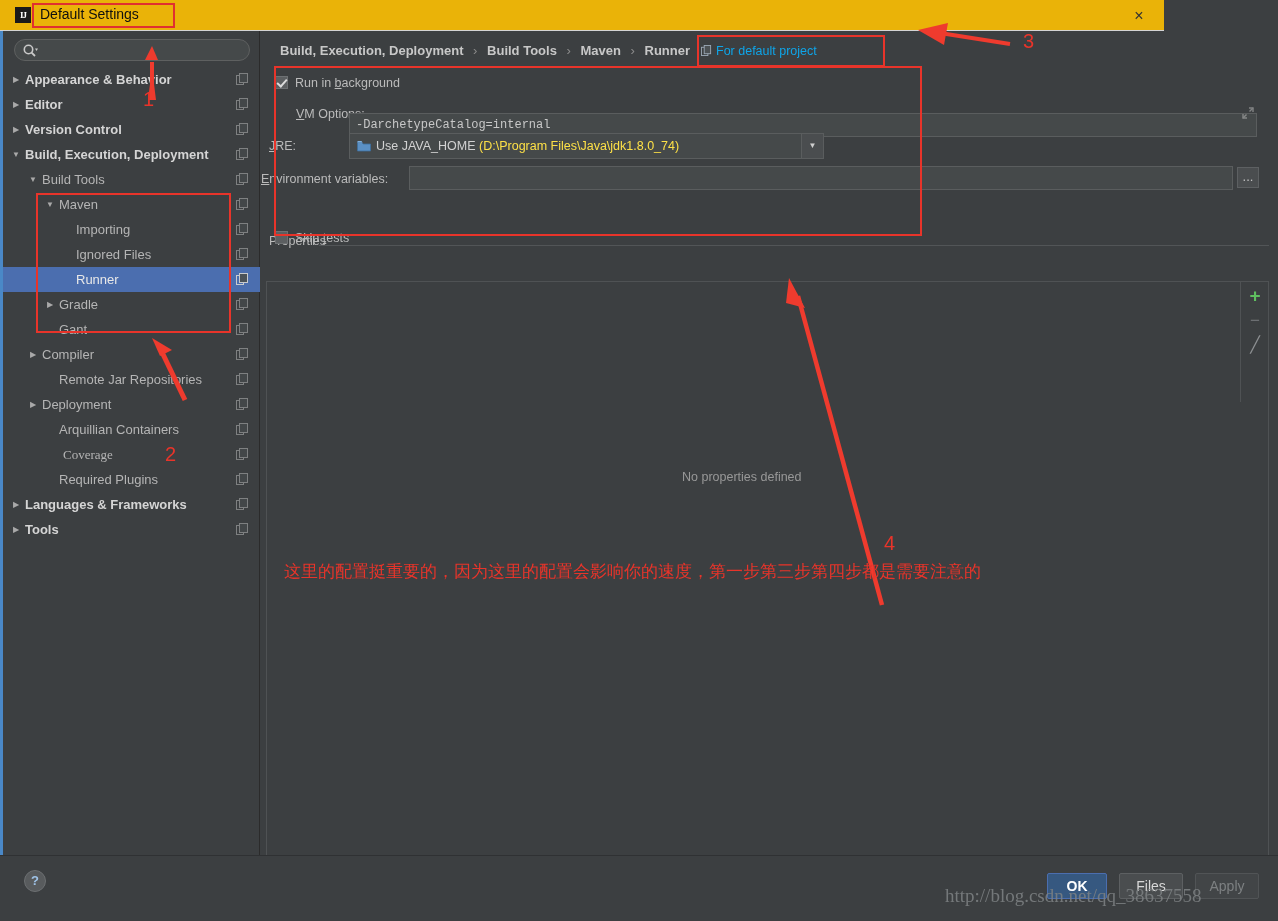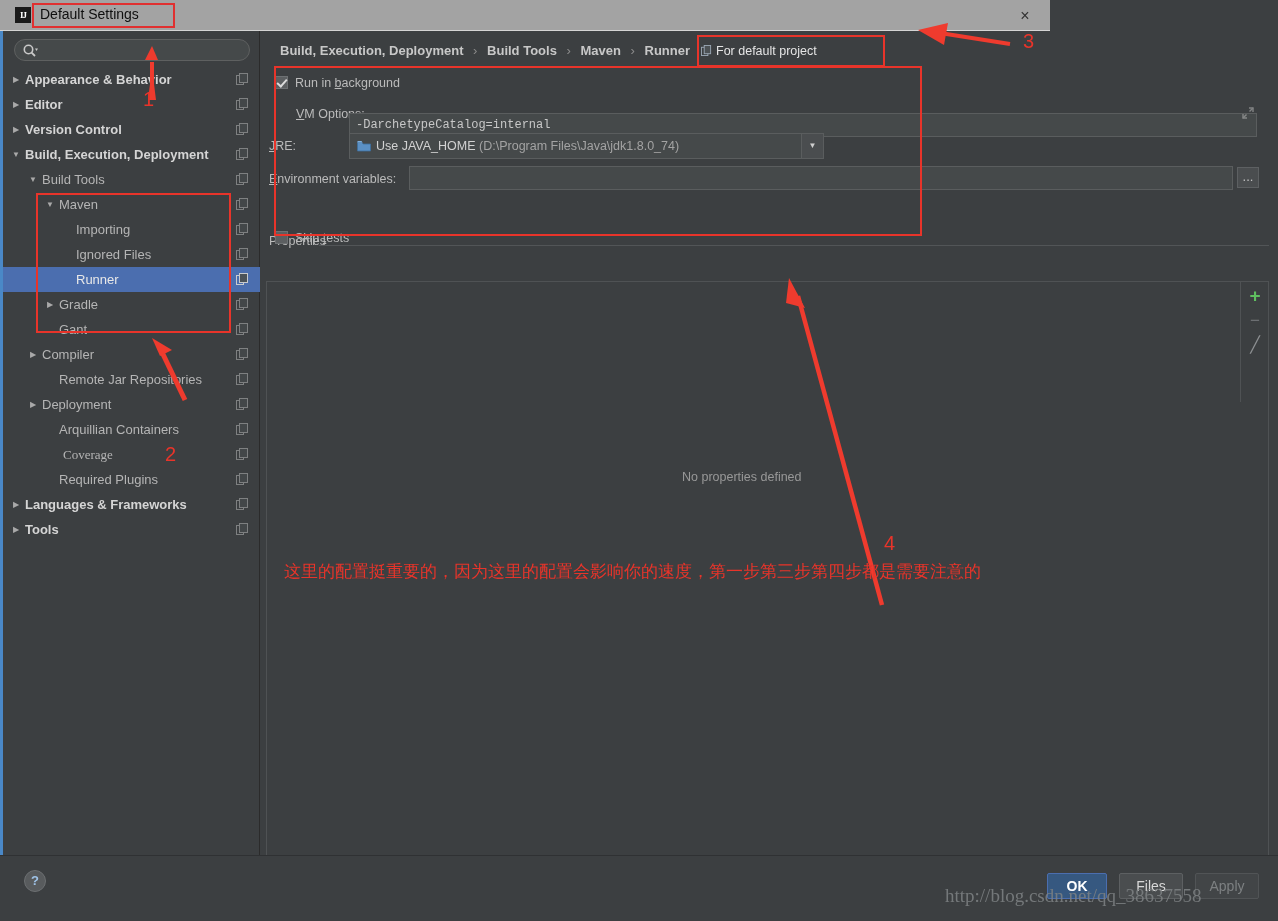--- a/index.html
+++ b/index.html
@@ -23,22 +23,22 @@
     left: 0; top: 0;
     width: 1278px; height: 921px;
     background: #3c3f41;
     box-sizing: border-box;
   }
 
   
   #titlebar {
     position: absolute;
     left: 0; top: 0;
-    width: 1050px; height: 31px;
-    background: #a3a3a3;
+    width: 1164px; height: 31px;
+    background: #eab308;
     border-bottom: 1px solid #d4d4d4;
     box-sizing: border-box;
   }
   #app-icon {
     position: absolute;
     left: 15px; top: 7px;
     width: 16px; height: 16px;
     background: #1a1a1a;
     color: #fff;
     font-size: 9px;
@@ -190,21 +190,21 @@
   }
   #breadcrumb .sep {
     font-weight: normal;
     color: #8b8b8b;
     margin: 0 6px;
   }
   #default-project-badge {
     position: absolute;
     left: 437px; top: 10px;
     width: 178px; height: 20px;
-    color: #e5e5e5;
+    color: #0ea5e9;
     font-size: 12.5px;
     line-height: 20px;
     padding-left: 3px;
     box-sizing: border-box;
     white-space: nowrap;
   }
   #default-project-badge .pi {
     display: inline-block;
     width: 11px; height: 11px;
     margin-right: 4px;
@@ -276,21 +276,21 @@
     border: 1px solid #5a5d5e;
     box-sizing: border-box;
     color: #d2d2d2;
     font-size: 12.5px;
     line-height: 24px;
     padding-left: 7px;
     white-space: nowrap;
     overflow: hidden;
     cursor: pointer;
   }
-  .combo .dim { color: #a3a3a3; }
+  .combo .dim { color: #fde047; }
   .combo-arrow {
     position: absolute;
     right: 0; top: 0;
     width: 22px; height: 100%;
     background: #4a4d4f;
     border-left: 1px solid #5a5d5e;
     box-sizing: border-box;
     text-align: center;
     font-size: 8px;
     color: #cfcfcf;
@@ -643,21 +643,21 @@
       <div class="form-label" style="left:8px; top:108px;"><span class="under">J</span>RE:</div>
       <div class="combo" style="left:88px; top:102px; width:475px; height:26px;">
         <svg class="jre-folder" viewBox="0 0 14 12">
           <path d="M0.5 2.5 L5 2.5 L6.2 4 L13.5 4 L13.5 11 L0.5 11 Z" fill="#5b90c4" stroke="#3c6e9e" stroke-width="0.8"></path>
           <path d="M0.5 1 L4.5 1 L5.5 2.4 L0.5 2.4 Z" fill="#7fb0de"></path>
         </svg><span>Use JAVA_HOME</span>
         <span class="dim">(D:\Program Files\Java\jdk1.8.0_74)</span>
         <span class="combo-arrow">▼</span>
       </div>
 
-      <div class="form-label" style="left:8px; top:141px;text-align:center;"><span class="under">E</span>nvironment variables:</div>
+      <div class="form-label" style="left:0; top:141px;text-align:center;"><span class="under">E</span>nvironment variables:</div>
       <div class="textfield" style="left:148px; top:135px; width:824px; height:24px;"></div>
       <div class="browse-btn" style="left:976px; top:136px; width:22px; height:21px;">...</div>
 
       <div class="form-label" style="left:8px; top:203px;">Properties</div>
       <div id="properties-sep-line"></div>
 
       <div class="checkbox" style="left:14px; top:200px;"></div>
       <div class="form-label" style="left:34px; top:200px;">Skip <span class="under">t</span>ests</div>
 
       <div id="props-panel">

